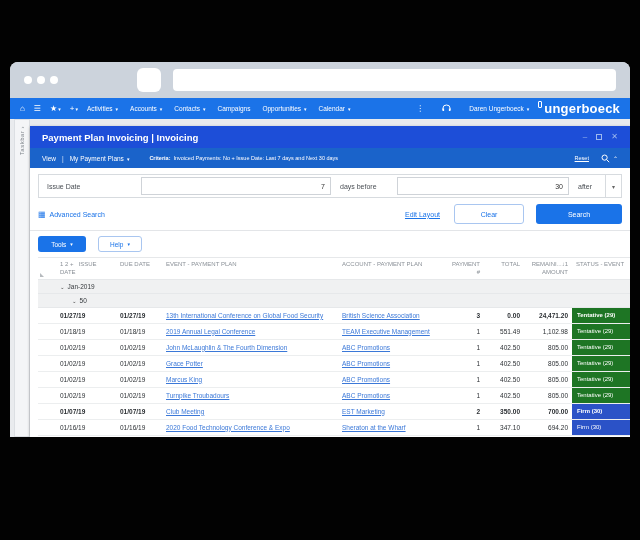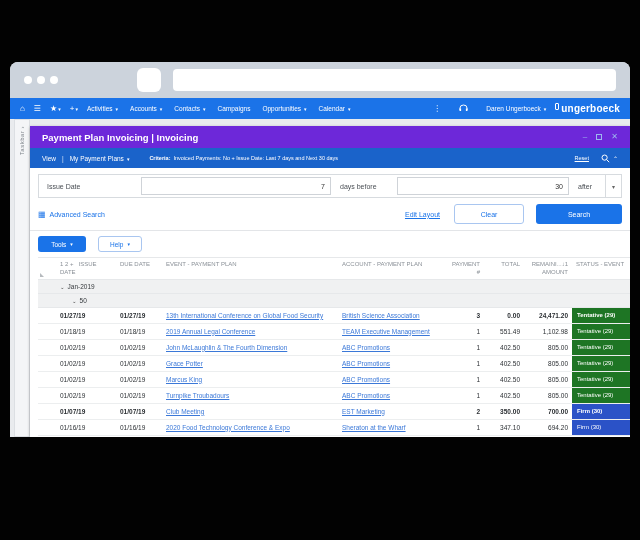--- a/index.html
+++ b/index.html
@@ -18,33 +18,33 @@
   .urlbar { flex:1; height:22px; border-radius:4px; background:#fff; margin-left:12px; }
 
   
   .navbar { height:21px; background:#1b73e8; display:flex; align-items:center; padding:0 10px; color:#fff; }
   .nav-ico { font-size:8px; margin-right:9px; line-height:1; cursor:default; }
   .nav-ico .c { font-size:5px; margin-left:1px; }
   .nav-item { font-size:6.5px; margin-right:12px; white-space:nowrap; }
   .nav-item .c { font-size:5px; margin-left:3px; }
   .nav-right { margin-left:auto; display:flex; align-items:center; }
   .nav-right > * { margin-left:9px; }
-  .brand { font-size:10px; font-weight:bold; letter-spacing:.2px; display:flex; align-items:flex-start; }
+  .brand { font-size:13px; font-weight:bold; letter-spacing:.2px; display:flex; align-items:flex-start; }
   .brand .mark { display:inline-block; width:4px; height:7px; border:1px solid #fff; border-radius:1px; margin-right:2px; }
 
   
   .apparea { position:relative; height:318px; background:#e9ebee; }
   .taskbar { position:absolute; left:4px; top:0; bottom:0; width:16px; background:#f4f5f7;
              border:1px solid #dcdfe3; display:flex; align-items:flex-start; justify-content:center; }
   .taskbar span { writing-mode:vertical-rl; transform:rotate(180deg); font-size:6px; color:#7d838a; margin-top:6px; letter-spacing:.5px; }
 
   .appwin { position:absolute; left:20px; right:0; top:7px; bottom:0; background:#fff;
             display:flex; flex-direction:column; box-shadow:0 1px 3px rgba(0,0,0,.3); }
 
-  .titlebar { height:22px; background:#6d28d9; display:flex; align-items:center; padding:0 12px; flex:0 0 auto; }
+  .titlebar { height:22px; background:#1d4ed8; display:flex; align-items:center; padding:0 12px; flex:0 0 auto; }
   .titlebar .title { color:#fff; font-size:9.5px; font-weight:bold; }
   .winctl { margin-left:auto; display:flex; align-items:center; color:#9db9ee; }
   .winctl span { margin-left:9px; font-size:8px; line-height:1; }
   .winctl .max { display:inline-block; width:6px; height:6px; border:1px solid #9db9ee; }
 
   .viewbar { height:20px; background:#1a63ca; display:flex; align-items:center; padding:0 12px; color:#fff; flex:0 0 auto; }
   .viewbar .vw { font-size:6.5px; }
   .viewbar .sep { font-size:6.5px; margin:0 6px; opacity:.8; }
   .viewbar .sel { font-size:6.5px; }
   .viewbar .sel .c { font-size:5px; margin-left:3px; }

